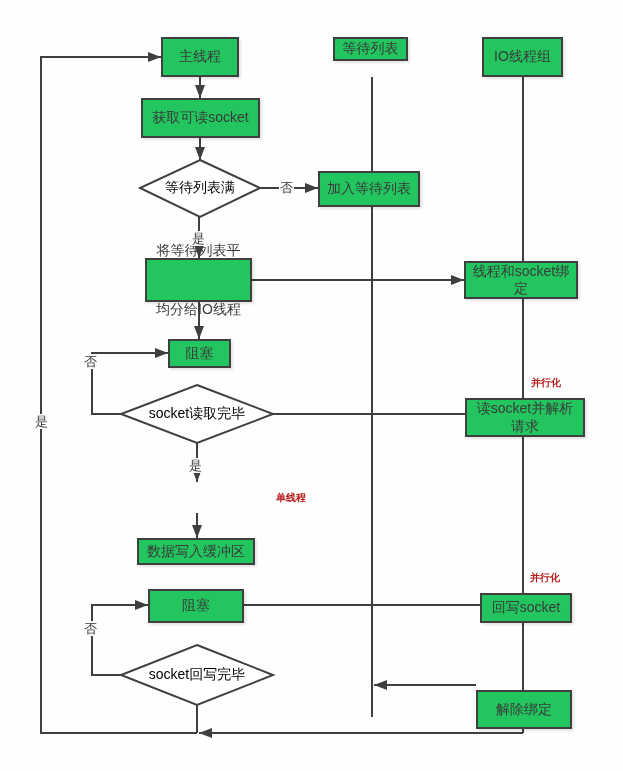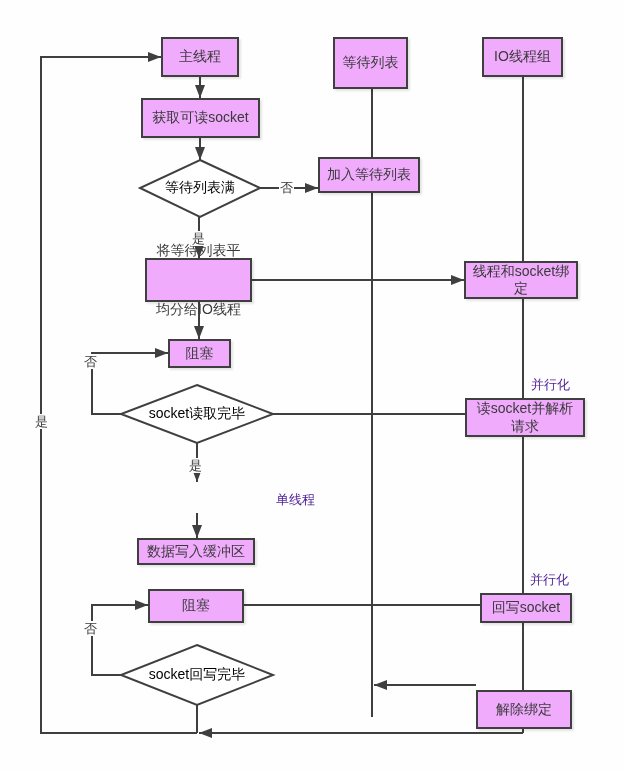--- a/index.html
+++ b/index.html
@@ -1,27 +1,27 @@
 <!DOCTYPE html>
 <html><head>
 <meta charset="utf-8">
 <style>
   html,body{margin:0;padding:0;background:#ffffff;}
   #canvas{position:relative;width:623px;height:771px;background:#fefefe;overflow:hidden;
           font-family:"Liberation Sans","DejaVu Sans",sans-serif;}
   #wires{position:absolute;left:0;top:0;z-index:0;}
-  .box{position:absolute;z-index:2;box-sizing:border-box;background:#f0abfc;
+  .box{position:absolute;z-index:2;box-sizing:border-box;background:#22c55e;
        border:2px solid #3f3f3f;display:flex;flex-direction:column;align-items:center;
        justify-content:center;text-align:center;font-size:14px;line-height:1.25;
        color:#3a3a3a;box-shadow:2px 2px 2px rgba(0,0,0,0.10);}
   .dtext{position:absolute;z-index:2;display:flex;align-items:center;justify-content:center;
          text-align:right;font-size:14px;color:#000000;pointer-events:none;}
   .lbl{position:absolute;z-index:3;font-size:13px;line-height:15px;color:#3a3a3a;
        background:#fefefe;padding:0 1px;}
-  .red{position:absolute;z-index:3;font-size:13px;font-weight:normal;color:#4c1d95;}
+  .red{position:absolute;z-index:3;font-size:10px;font-weight:bold;color:#b91c1c;}
 </style>
 </head>
 <body>
 
 <div id="canvas">
 
   <svg id="wires" width="623" height="771" viewBox="0 0 623 771">
     <defs>
       <marker id="arr" markerUnits="userSpaceOnUse" markerWidth="14" markerHeight="10" refX="13" refY="5" orient="auto">
         <path d="M0,0 L13,5 L0,10 z" fill="#3f3f3f"></path>
@@ -50,31 +50,31 @@
     <path d="M197,733 L41,733 L41,57 L161,57" stroke="#3f3f3f" stroke-width="2" fill="none" marker-end="url(#arr)"></path>
 
     <polygon points="200,160 260,188 200,217 140,188" fill="#ffffff" stroke="#3f3f3f" stroke-width="2"></polygon>
     <polygon points="197,385 273,414 197,443 121,414" fill="#ffffff" stroke="#3f3f3f" stroke-width="2"></polygon>
     <polygon points="197,645 273,675 197,705 121,675" fill="#ffffff" stroke="#3f3f3f" stroke-width="2"></polygon>
   </svg>
 
   <div class="box" style="left:161px;top:37px;width:78px;height:40px;">
     <span>主线程</span>
   </div>
-  <div class="box" style="left:333px;top:37px;width:75px;height:52px;">
+  <div class="box" style="left:333px;top:37px;width:75px;height:24px;">
     <span>等待列表</span>
   </div>
   <div class="box" style="left:482px;top:37px;width:81px;height:40px;">
     <span>IO线程组</span>
   </div>
 
   <div class="box" style="left:141px;top:98px;width:119px;height:40px;">
     <span>获取可读socket</span>
   </div>
-  <div class="box" style="left:318px;top:157px;width:102px;height:36px;">
+  <div class="box" style="left:318px;top:171px;width:102px;height:36px;">
     <span>加入等待列表</span>
   </div>
   <div class="box" style="left:145px;top:258px;width:107px;height:44px;gap:41px;">
     <span>将等待列表平</span>
     <span>均分给IO线程</span>
   </div>
   <div class="box" style="left:464px;top:261px;width:114px;height:38px;">
     <span>线程和socket绑定</span>
   </div>
   <div class="box" style="left:168px;top:339px;width:63px;height:29px;">

